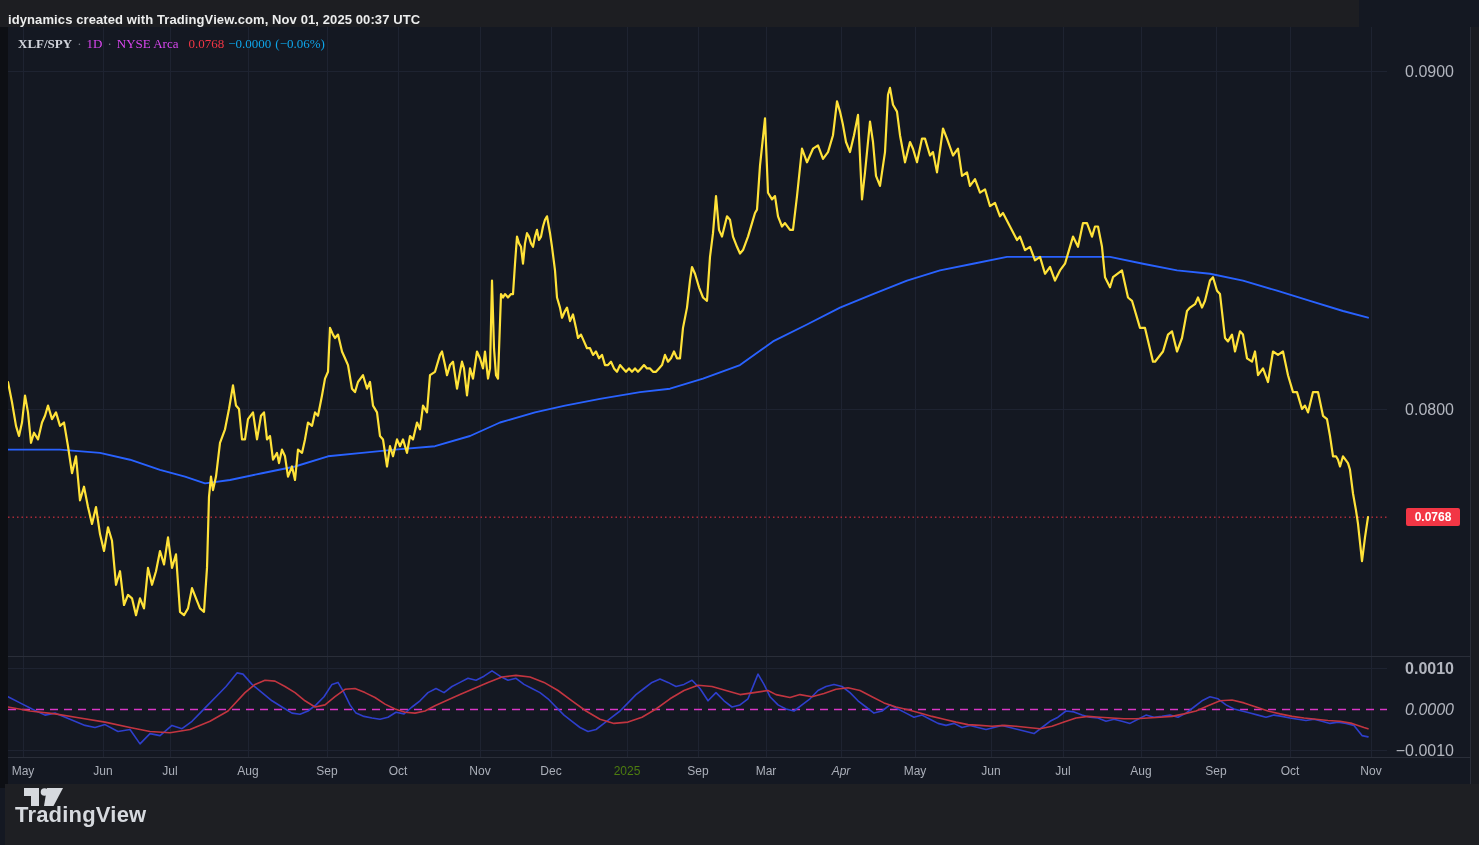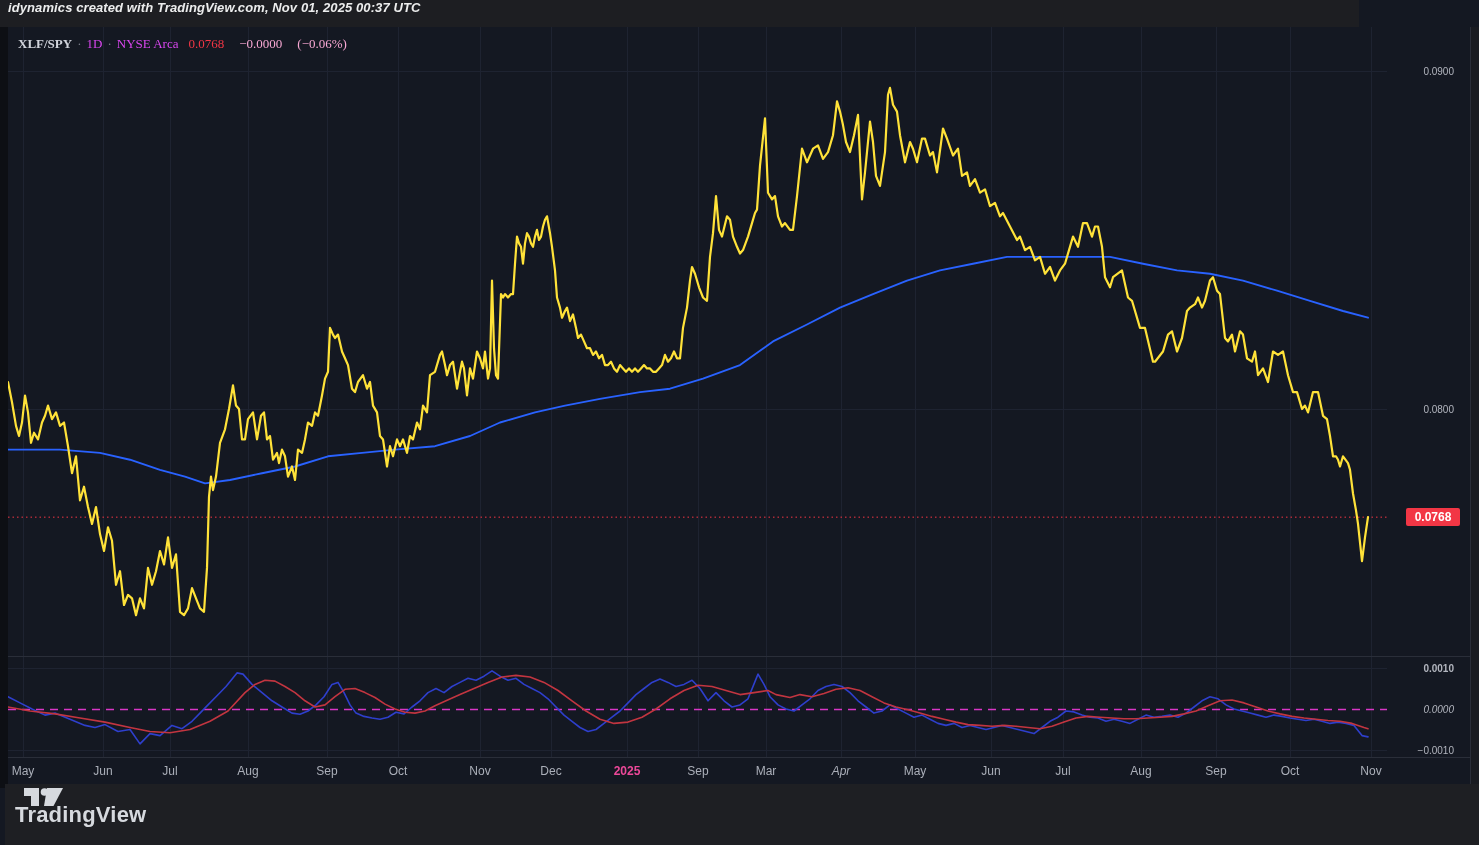--- a/index.html
+++ b/index.html
@@ -1,42 +1,42 @@
 <!DOCTYPE html>
 <html><head>
 <meta charset="utf-8">
 <style>
   html,body{margin:0;padding:0;background:#141822;width:1479px;height:845px;overflow:hidden;
     font-family:"Liberation Sans", sans-serif;}
   #stage{position:relative;width:1479px;height:845px;background:#141822;}
   
   #topbar{position:absolute;left:0;top:0;width:1359px;height:27px;background:#1d1e22;
-    display:flex;align-items:flex-start;font-style:italic;}
+    display:flex;align-items:flex-end;}
   #topbar span{color:#eceded;font-size:13px;font-weight:bold;padding-left:8px;letter-spacing:.1px;}
   
   #legend{position:absolute;left:18px;top:35px;height:18px;display:flex;align-items:center;
     font-size:13px;white-space:pre;z-index:5;font-family:Liberation Serif, serif;}
   .leg-sym{color:#d1d4dc;font-weight:bold;}
   .leg-dim{color:#787b86;padding:0 5px;}
   .leg-gray{color:#d946ef;}
   .leg-red{color:#f23645;margin-left:10px;}
-  .leg-red2{color:#f9a8d4;margin-left:15px;}
+  .leg-red2{color:#0ea5e9;margin-left:4px;}
   
   #leftstrip{position:absolute;left:0;top:27px;width:8px;height:761px;background:#0d0f14;}
   #rightstrip{position:absolute;left:1470px;top:27px;width:9px;height:761px;background:#191b21;border-left:1px solid #2a2e39;box-sizing:border-box;}
   
   #footer{position:absolute;left:5px;top:784px;width:1479px;height:61px;background:#1e1f23;display:flex;align-items:center;}
   #footer .brand{color:#d6d9de;font-size:22px;font-weight:bold;margin-left:10px;letter-spacing:.2px;}
   #logo-mark{margin-left:18px;}
   
   .price-label{position:absolute;left:1392px;width:62px;height:16px;line-height:16px;
-    text-align:right;color:#b2b5be;font-size:10px;z-index:4;}
+    text-align:right;color:#b2b5be;font-size:16px;z-index:4;}
   .time-label{position:absolute;top:763px;width:60px;height:16px;line-height:16px;text-align:center;
     color:#abafb9;font-size:12px;z-index:4;}
-  .time-label.strong{color:#ec4899;font-weight:bold;}
+  .time-label.strong{color:#4d7c0f;font-weight:normal;}
   #price-badge{position:absolute;left:1406px;width:54px;height:18px;border-radius:2px;
     color:#ffffff;font-size:12px;font-weight:bold;text-align:center;line-height:18px;z-index:6;}
   svg{position:absolute;left:0;top:0;}
   .pane-hit{position:absolute;background:transparent;}
 </style>
 </head>
 <body>
 
 <div id="stage">
 

